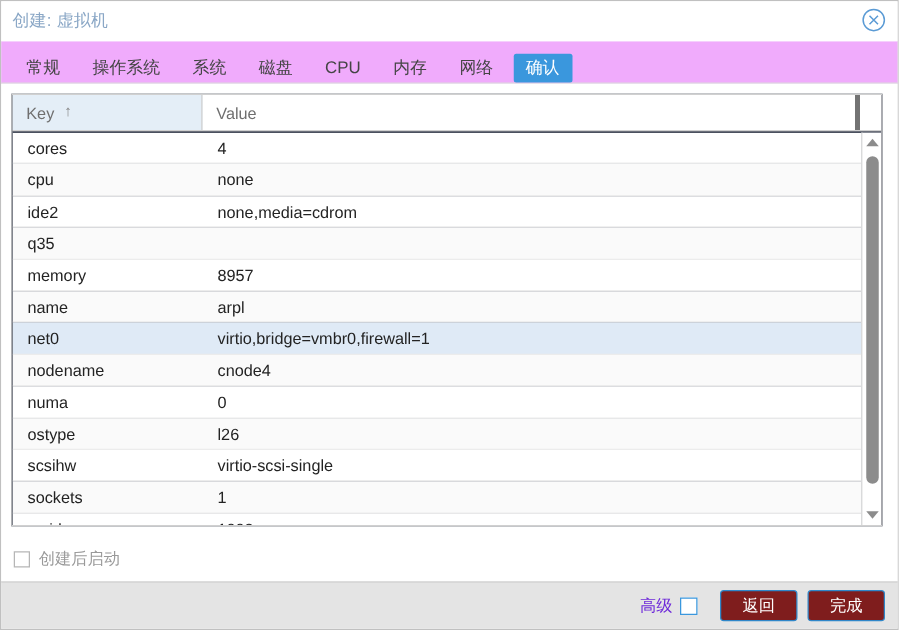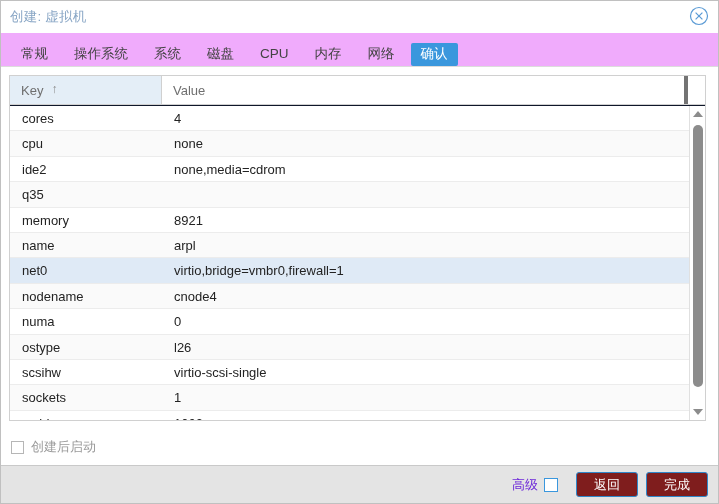--- a/index.html
+++ b/index.html
@@ -325,21 +325,21 @@
           </div>
           <div class="trow even">
             <div class="td td-key">ide2</div>
             <div class="td td-value">none,media=cdrom</div>
           </div>
           <div class="trow odd">
             <div class="td td-value">q35</div>
           </div>
           <div class="trow even">
             <div class="td td-key">memory</div>
-            <div class="td td-value">8921</div>
+            <div class="td td-value">8957</div>
           </div>
           <div class="trow odd">
             <div class="td td-key">name</div>
             <div class="td td-value">arpl</div>
           </div>
           <div class="trow selected">
             <div class="td td-key">net0</div>
             <div class="td td-value">virtio,bridge=vmbr0,firewall=1</div>
           </div>
           <div class="trow odd">

